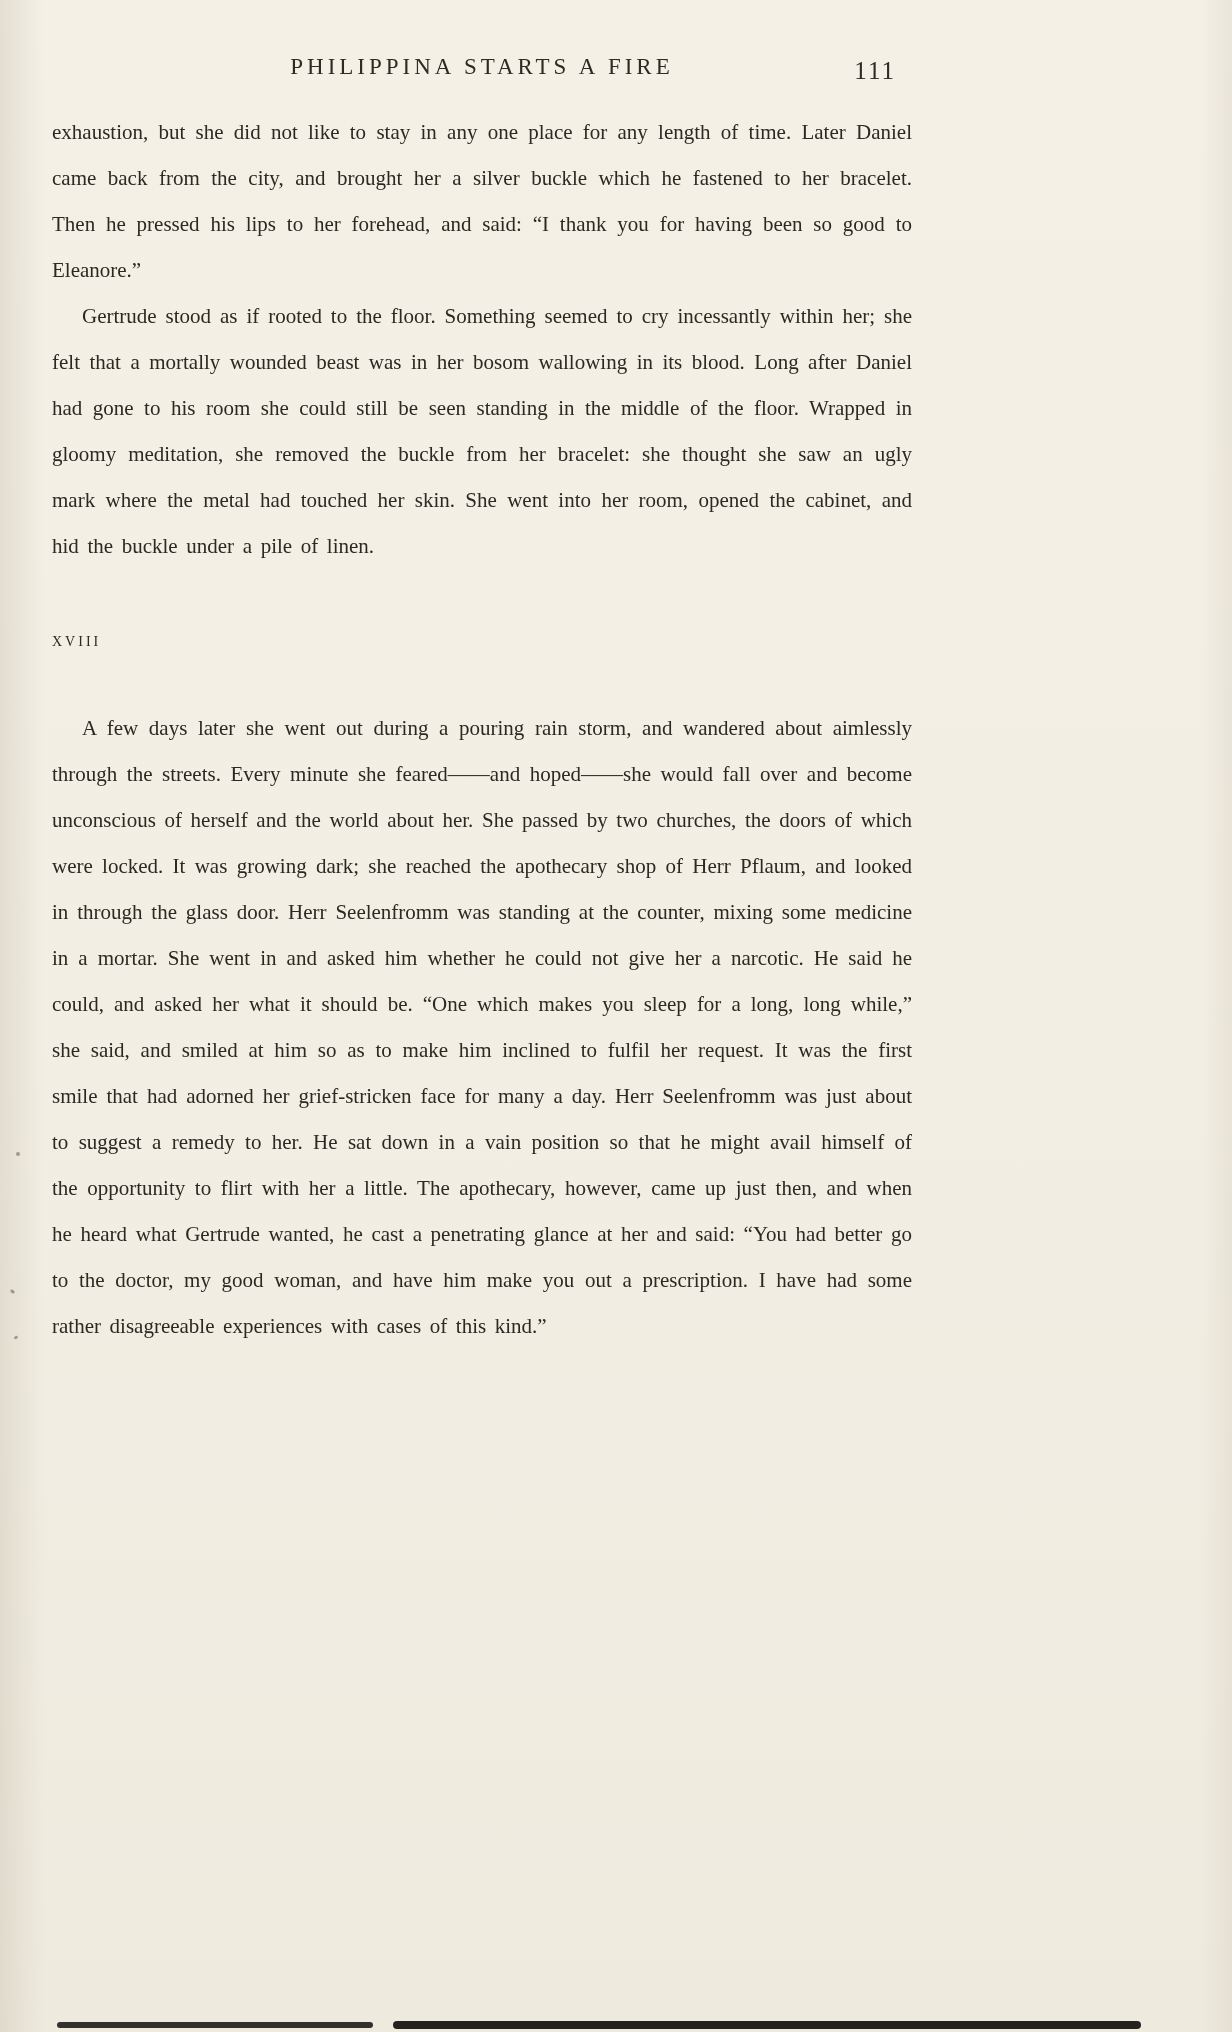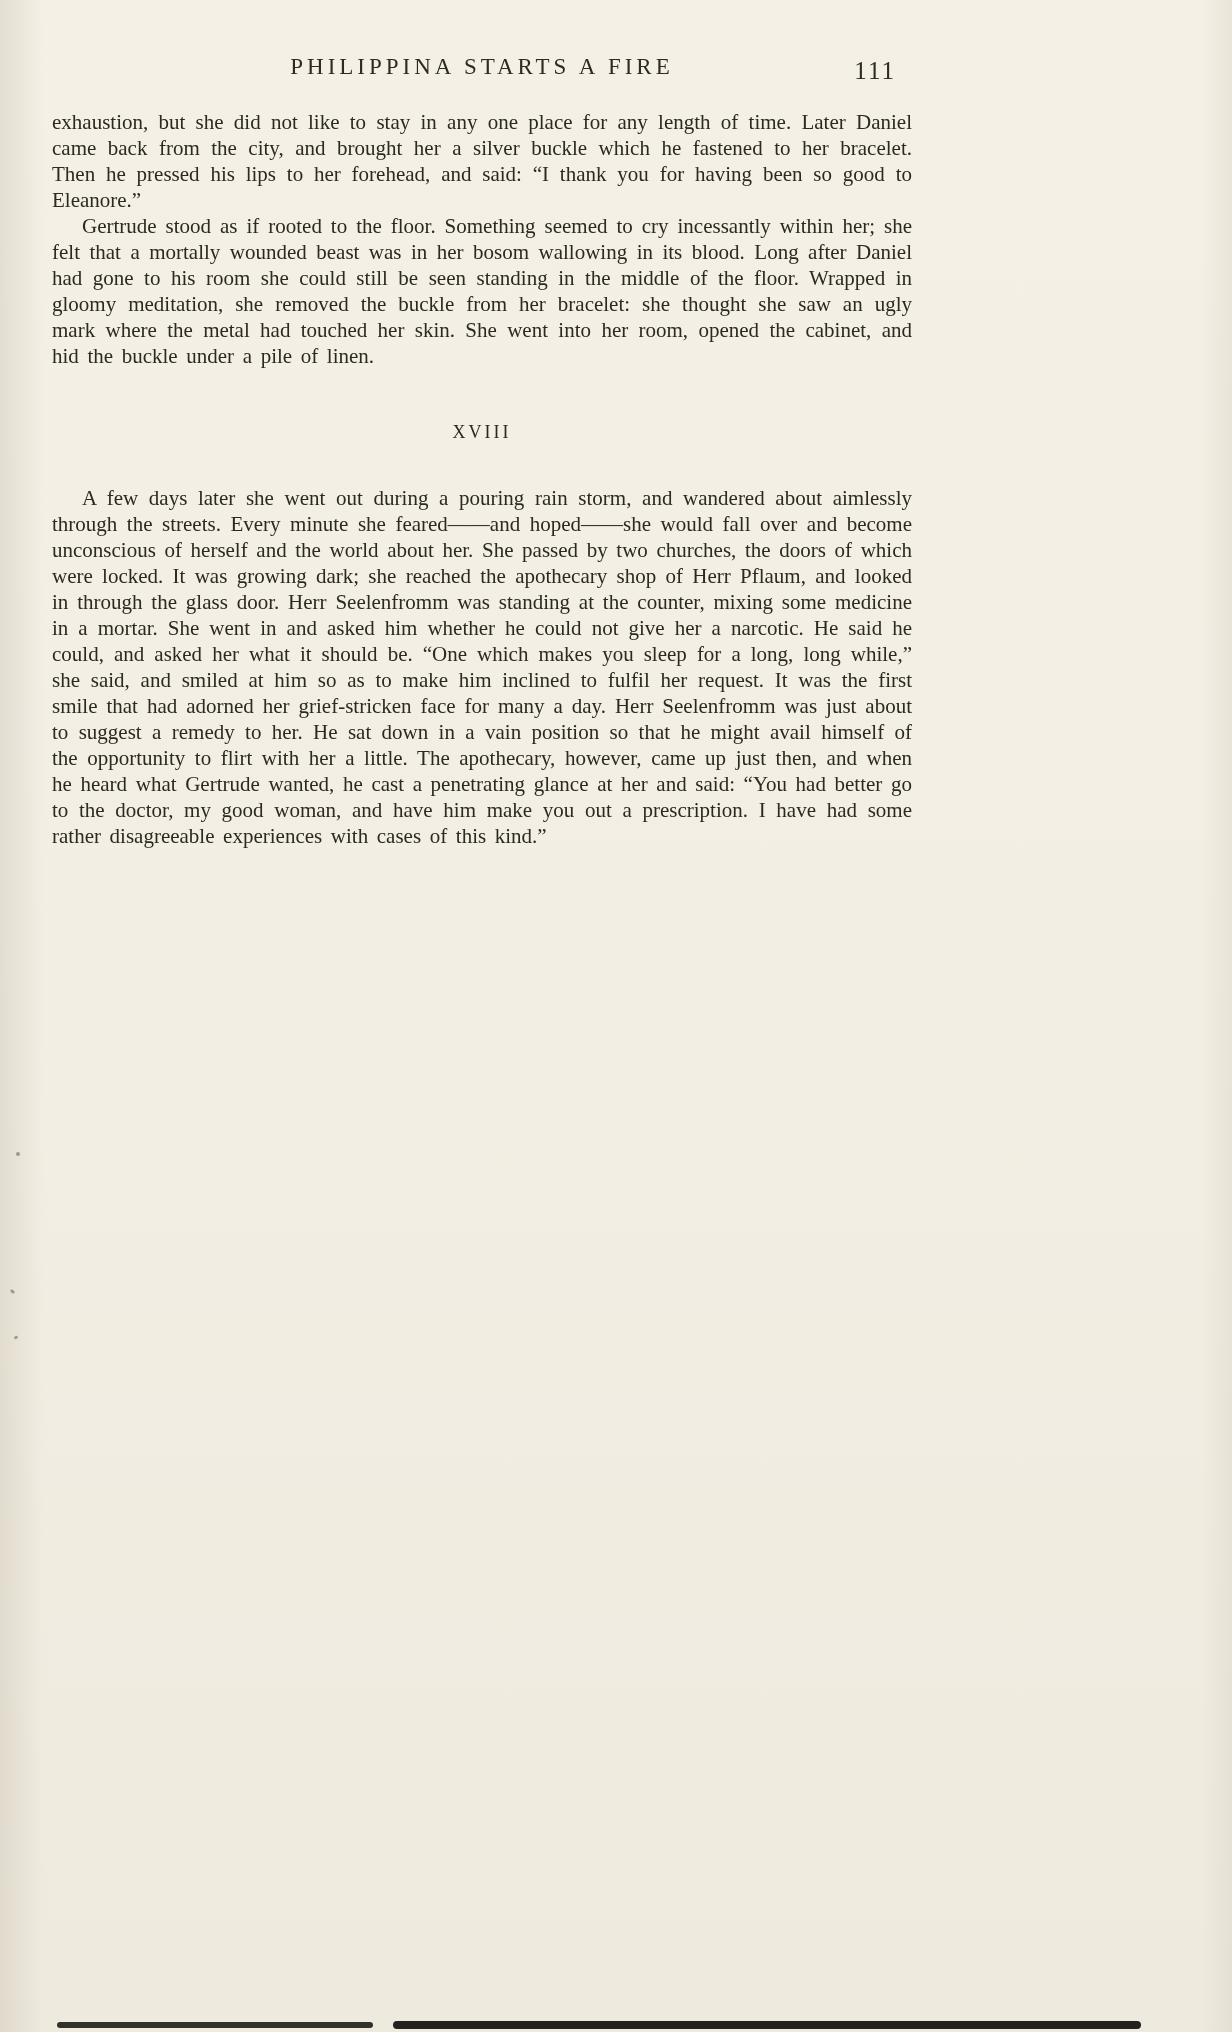--- a/index.html
+++ b/index.html
@@ -53,34 +53,33 @@
     letter-spacing: 2px;
     color: #2e2b25;
   }
 
   .text-block {
     position: absolute;
     top: 109px;
     left: 52px;
     width: 860px;
     font-size: 21px;
-    line-height: 26px;
+    line-height: 46px;
     text-align: justify;
     word-spacing: 0.16em;
     color: #2c2923;
   }
 
   .para { text-indent: 30px; }
   .para.no-indent { text-indent: 0; }
 
   .section-heading {
-    font-size: 18px;
+    font-size: 14px;
     font-weight: normal;
     letter-spacing: 3px;
-    text-align: center;
     text-indent: 0;
     word-spacing: normal;
     margin: 50px 0 40px 0;
     color: #2c2923;
   }
 
   .scan-artifact {
     position: absolute;
     background: #181715;
   }

